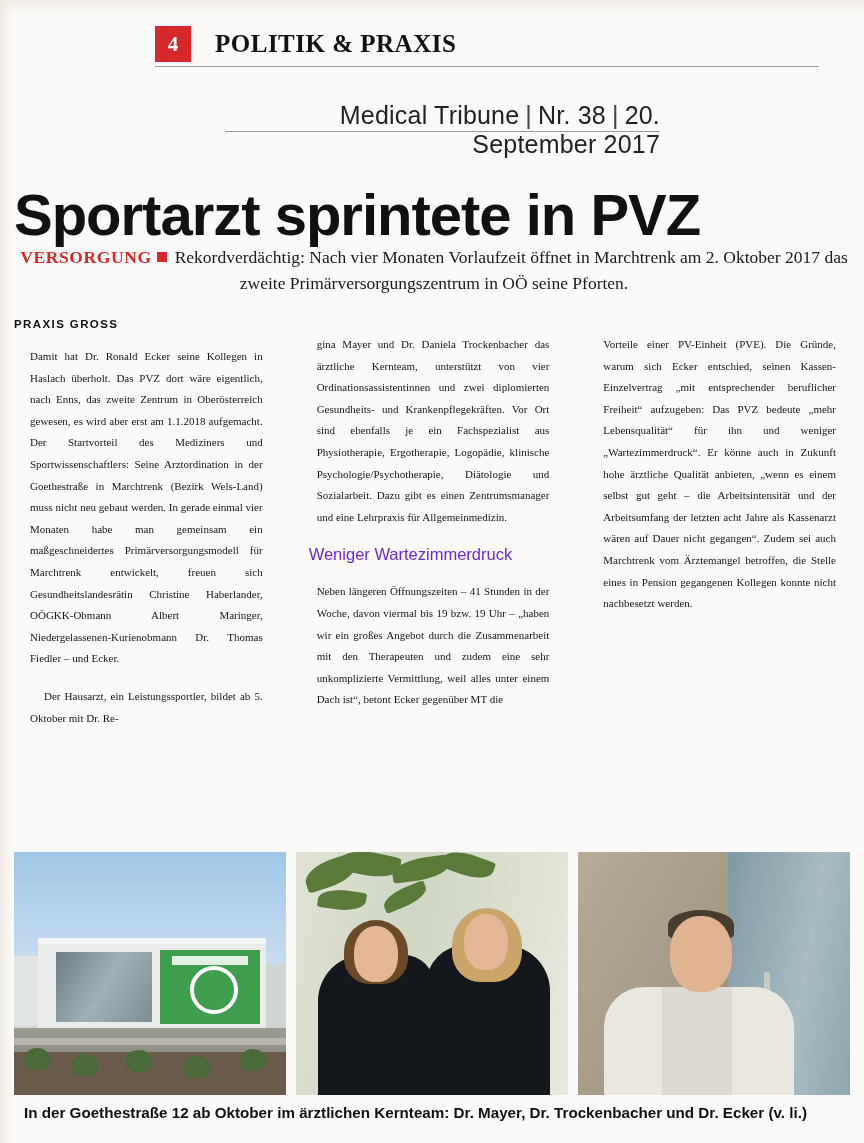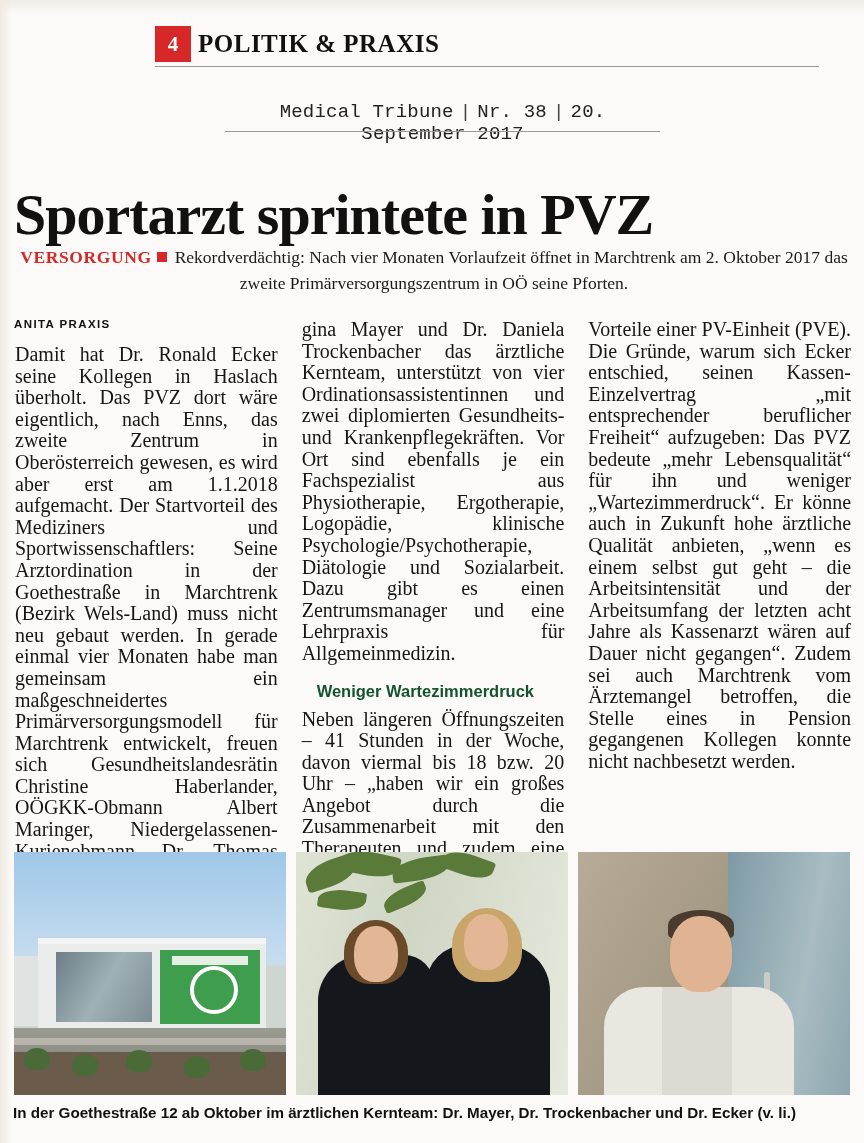--- a/index.html
+++ b/index.html
@@ -37,21 +37,21 @@
     background: #d62828;
     color: #ffffff;
     font-family: "Liberation Serif", serif;
     font-weight: bold;
     font-size: 21px;
     display: flex;
     align-items: center;
     justify-content: center;
   }
   .section-title {
-    margin-left: 7px;
+    margin-left: 24px;
     font-family: "Liberation Serif", serif;
     font-weight: bold;
     font-size: 25px;
     letter-spacing: 0.5px;
     display: flex;
     align-items: center;
     color: #111;
   }
   .masthead-rule {
     position: absolute;
@@ -61,43 +61,43 @@
     height: 1px;
     background: #9a9a9a;
   }
 
   
   .issue-line {
     position: absolute;
     left: 225px;
     top: 101px;
     width: 435px;
-    text-align: center;
-    font-family: Liberation Mono, monospace;
-    font-size: 19px;
+    text-align: right;
+    font-family: Liberation Sans, sans-serif;
+    font-size: 25px;
     color: #222;
     letter-spacing: 0.2px;
   }
   .issue-line .sep { padding: 0 6px; color: #444; }
   .issue-rule {
     position: absolute;
     left: 225px;
     top: 131px;
     width: 435px;
     height: 1px;
     background: #9a9a9a;
   }
 
   
   .headline {
     position: absolute;
     left: 14px;
     top: 145px;
     width: 840px;
-    font-family: Liberation Serif, serif;
+    font-family: Liberation Sans, sans-serif;
     font-weight: bold;
     font-size: 58px;
     line-height: 62px;
     letter-spacing: -1px;
     color: #111;
   }
 
   
   .lead {
     position: absolute;
@@ -138,38 +138,38 @@
   }
   .byline {
     font-family: "Liberation Sans", sans-serif;
     font-weight: bold;
     font-size: 11.5px;
     letter-spacing: 1.4px;
     margin-bottom: 14px;
     color: #111;
   }
   .col p {
-    margin: 1px;
+    margin: 16px;
     font-family: "Liberation Serif", serif;
-    font-size: 20px;
+    font-size: 11px;
     line-height: 21.6px;
     text-align: justify;
     text-justify: inter-word;
     hyphens: manual;
     color: #161616;
   }
   .col p + p { text-indent: 14px; }
   .col p.no-indent { text-indent: 0; }
   .subhead {
     font-family: "Liberation Sans", sans-serif;
-    font-weight: bold;
+    font-weight: normal;
     font-size: 16.5px;
     line-height: 21px;
-    margin: 16px 0 7px 16px;
-    color: #14532d;
+    margin: 16px 0 7px 8px;
+    color: #6d28d9;
   }
 
   
   .photos {
     position: absolute;
     left: 14px;
     top: 852px;
     width: 838px;
     height: 243px;
     display: flex;
@@ -262,21 +262,21 @@
     background: #e0b492; border-radius: 46% 46% 44% 44%;
   }
   .ph3 .hair {
     position: absolute; left: 90px; top: 58px; width: 66px; height: 30px;
     background: #4a3b2f; border-radius: 50% 50% 20% 20%;
   }
 
   
   .caption {
     position: absolute;
-    left: 13px;
+    left: 24px;
     top: 1104px;
     width: 838px;
     font-family: "Liberation Sans", sans-serif;
     font-weight: bold;
     font-size: 15.2px;
     color: #111;
   }
 
   
   .edge-left {
@@ -309,29 +309,29 @@
 
   <h1 class="headline">Sportarzt sprintete in PVZ</h1>
 
   <div class="lead">
     <span class="kicker">VERSORGUNG</span><span class="square"></span><span>Rekordverdächtig: Nach vier Monaten Vorlaufzeit öffnet in Marchtrenk am 2. Oktober 2017 das zweite Primärversorgungszentrum in OÖ seine Pforten.</span>
   </div>
 
   <div class="columns">
 
     <div class="col">
-      <div class="byline">ANITA PRAXIS</div>
+      <div class="byline">PRAXIS GROSS</div>
       <p class="no-indent">Damit hat Dr. Ronald Ecker seine Kollegen in Haslach überholt. Das PVZ dort wäre eigentlich, nach Enns, das zweite Zentrum in Oberösterreich gewesen, es wird aber erst am 1.1.2018 aufgemacht. Der Startvorteil des Mediziners und Sportwissenschaftlers: Seine Arztordination in der Goethestraße in Marchtrenk (Bezirk Wels-Land) muss nicht neu gebaut werden. In gerade einmal vier Monaten habe man gemeinsam ein maßgeschneidertes Primärversorgungsmodell für Marchtrenk entwickelt, freuen sich Gesundheitslandesrätin Christine Haberlander, OÖGKK-Obmann Albert Maringer, Niedergelassenen-Kurienobmann Dr. Thomas Fiedler – und Ecker.</p>
       <p>Der Hausarzt, ein Leistungssportler, bildet ab 5. Oktober mit Dr. Re-</p>
     </div>
 
     <div class="col">
       <p class="no-indent">gina Mayer und Dr. Daniela Trockenbacher das ärztliche Kernteam, unterstützt von vier Ordinationsassistentinnen und zwei diplomierten Gesundheits- und Krankenpflegekräften. Vor Ort sind ebenfalls je ein Fachspezialist aus Physiotherapie, Ergotherapie, Logopädie, klinische Psychologie/Psychotherapie, Diätologie und Sozialarbeit. Dazu gibt es einen Zentrumsmanager und eine Lehrpraxis für Allgemeinmedizin.</p>
       <div class="subhead">Weniger Wartezimmerdruck</div>
-      <p class="no-indent">Neben längeren Öffnungszeiten – 41 Stunden in der Woche, davon viermal bis 18 bzw. 20 Uhr – „haben wir ein großes Angebot durch die Zusammenarbeit mit den Therapeuten und zudem eine sehr unkomplizierte Vermittlung, weil alles unter einem Dach ist“, betont Ecker gegenüber MT die</p>
+      <p class="no-indent">Neben längeren Öffnungszeiten – 41 Stunden in der Woche, davon viermal bis 19 bzw. 19 Uhr – „haben wir ein großes Angebot durch die Zusammenarbeit mit den Therapeuten und zudem eine sehr unkomplizierte Vermittlung, weil alles unter einem Dach ist“, betont Ecker gegenüber MT die</p>
     </div>
 
     <div class="col">
       <p class="no-indent">Vorteile einer PV-Einheit (PVE). Die Gründe, warum sich Ecker entschied, seinen Kassen-Einzelvertrag „mit entsprechender beruflicher Freiheit“ aufzugeben: Das PVZ bedeute „mehr Lebensqualität“ für ihn und weniger „Wartezimmerdruck“. Er könne auch in Zukunft hohe ärztliche Qualität anbieten, „wenn es einem selbst gut geht – die Arbeitsintensität und der Arbeitsumfang der letzten acht Jahre als Kassenarzt wären auf Dauer nicht gegangen“. Zudem sei auch Marchtrenk vom Ärztemangel betroffen, die Stelle eines in Pension gegangenen Kollegen konnte nicht nachbesetzt werden.</p>
     </div>
 
   </div>
 
   <div class="photos">
 

